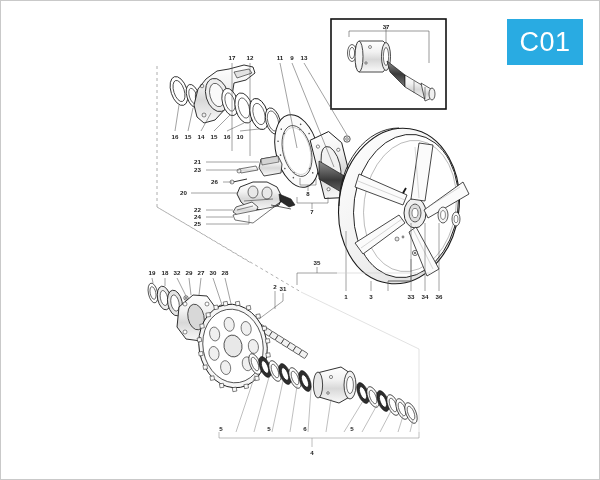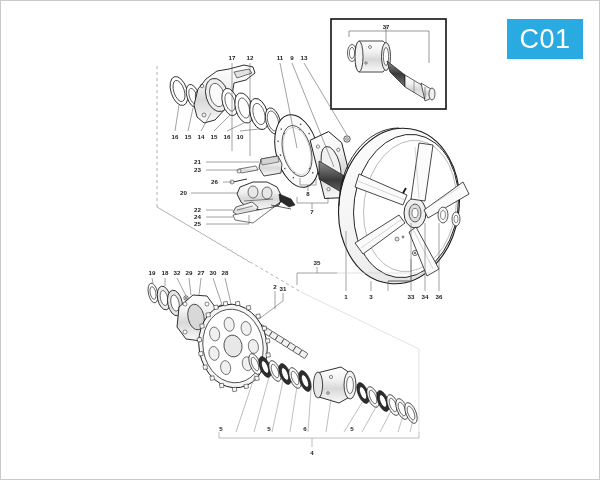--- a/index.html
+++ b/index.html
@@ -26,21 +26,21 @@
     top: 0;
     width: 600px;
     height: 480px;
     display: block;
   }
   #badge {
     position: absolute;
     right: 16px;
     top: 18px;
     width: 76px;
-    height: 40px;
+    height: 46px;
     background: #29abe2;
     display: flex;
     align-items: center;
     justify-content: center;
     z-index: 20;
   }
   #badge span {
     color: #ffffff;
     font-family: "Liberation Sans", sans-serif;
     font-size: 27px;

